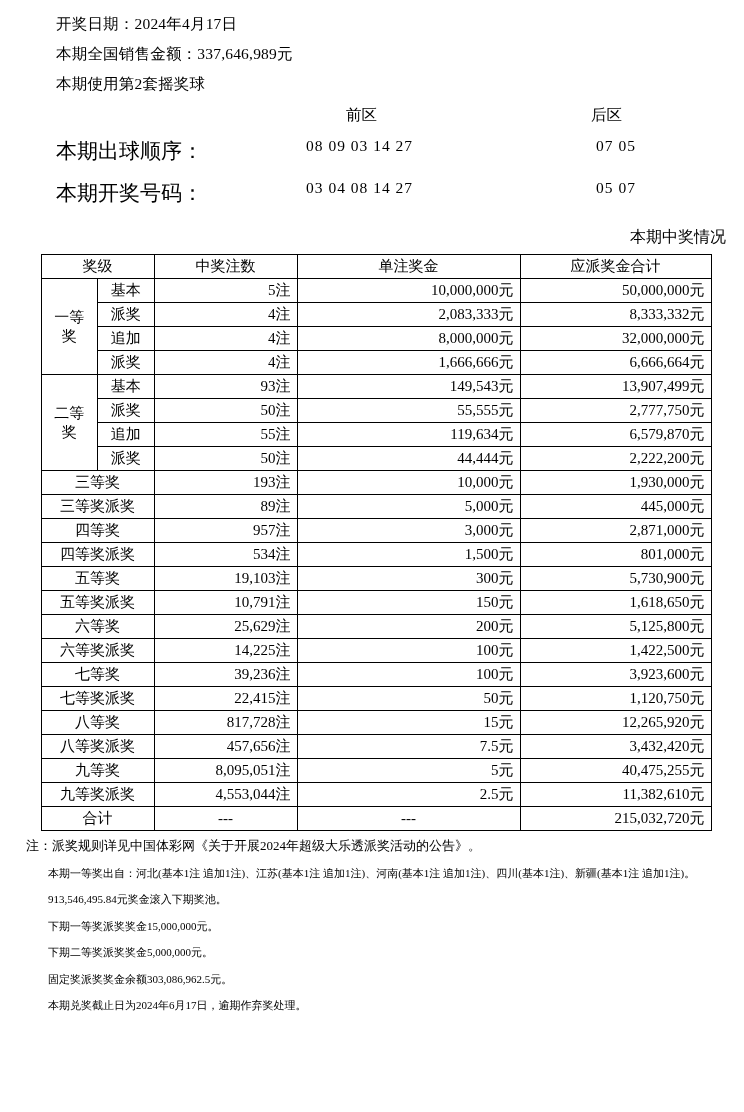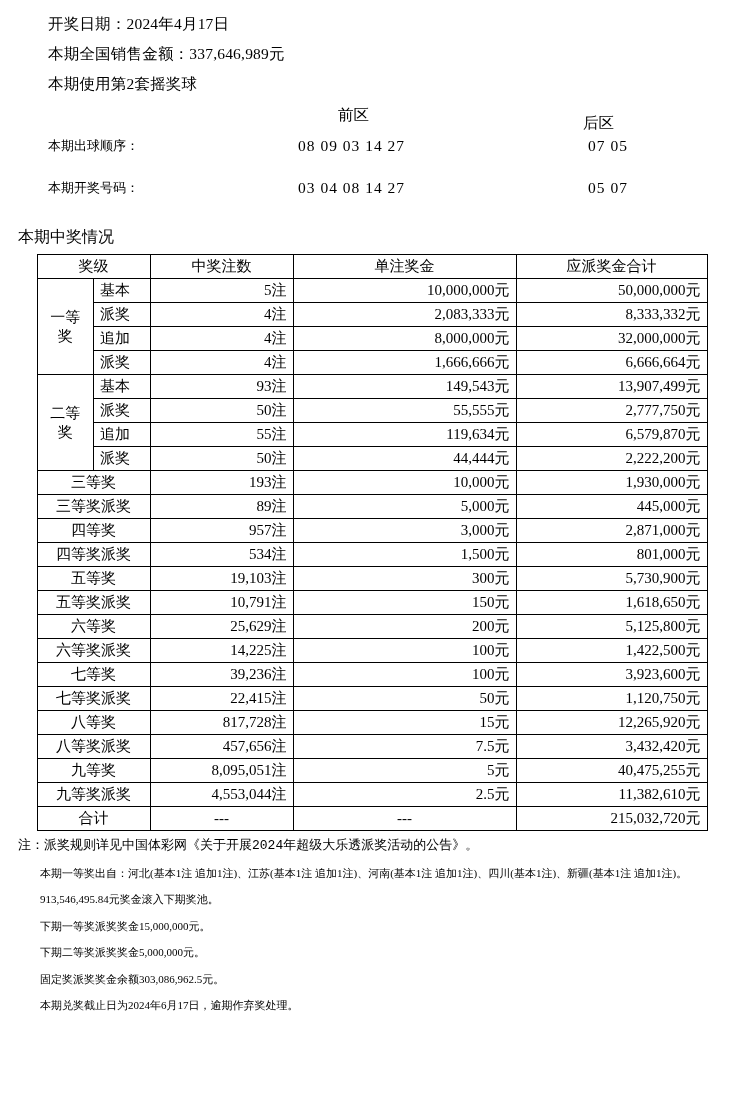--- a/index.html
+++ b/index.html
@@ -10,104 +10,103 @@
   body {
     width: 744px;
     min-height: 1112px;
     font-family: "Liberation Serif", "DejaVu Serif", serif;
     color: #000000;
     font-size: 15px;
   }
   .page {
     width: 744px;
     box-sizing: border-box;
-    padding: 14px 18px 10px 18px;
+    padding: 14px 18px 10px 26px;
   }
   .header-line {
     margin: 0 0 9px 30px;
     font-size: 15.5px;
     letter-spacing: 0.2px;
   }
   .zone-row {
     position: relative;
     height: 24px;
     margin-top: 10px;
   }
   .zone-front {
     position: absolute;
     left: 320px;
     top: 0;
     font-size: 15.5px;
   }
   .zone-back {
     position: absolute;
     left: 565px;
-    top: 8px;
+    top: 0;
     font-size: 15.5px;
   }
   .ball-row {
     position: relative;
     height: 34px;
     margin-top: 8px;
   }
   .ball-label {
     position: absolute;
     left: 30px;
     top: 0;
-    font-size: 13px;
+    font-size: 21px;
   }
   .ball-front {
     position: absolute;
     left: 280px;
     top: 0;
     font-size: 15.5px;
     letter-spacing: 1px;
   }
   .ball-back {
     position: absolute;
     left: 570px;
     top: 0;
     font-size: 15.5px;
     letter-spacing: 1px;
   }
   .section-title {
-    text-align: left;
+    text-align: right;
     font-size: 16px;
     margin: 14px 0 6px 0;
   }
   table.prize {
     border-collapse: collapse;
     width: 616px;
     margin: 0 auto;
     table-layout: fixed;
   }
   table.prize th, table.prize td {
     border: 1px solid #000000;
     font-size: 15px;
     height: 23px;
     padding: 0 6px;
     font-weight: normal;
   }
   table.prize th {
     text-align: center;
   }
   .c-level { width: 100px; text-align: center; }
-  .c-sub   { width: 80px;  }
+  .c-sub   { width: 80px;  text-align: center; }
   .c-count { width: 130px; text-align: right; }
   .c-each  { width: 210px; text-align: right; }
   .c-total { width: 178px; text-align: right; }
   .vlabel {
     text-align: center;
     vertical-align: middle;
   }
   .note {
     font-size: 13px;
     margin: 5px 0 2px 0;
     line-height: 1.5;
-    font-family: Liberation Mono, monospace;
   }
   .para {
     font-size: 11px;
     margin: 9px 17px 0 0;
     line-height: 1.6;
     text-indent: 2em;
   }
 </style>
 </head>
 <body>

